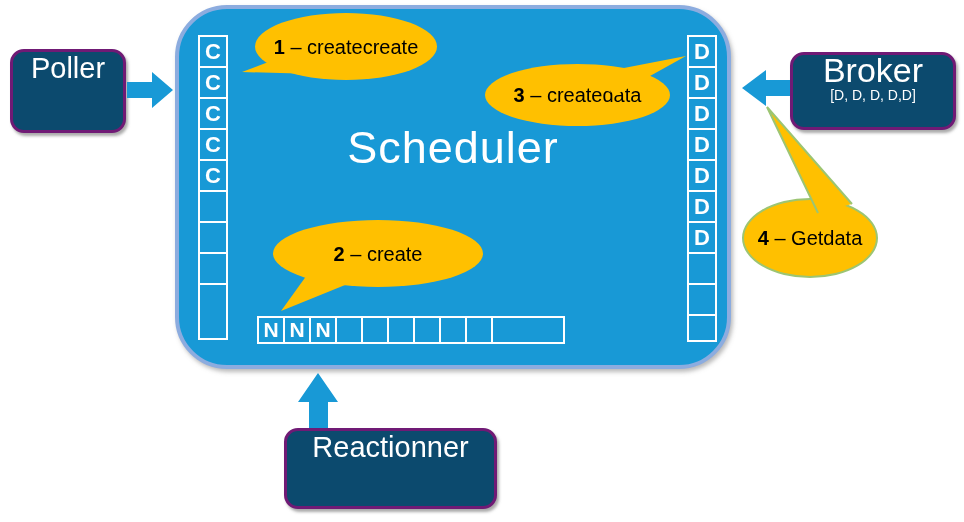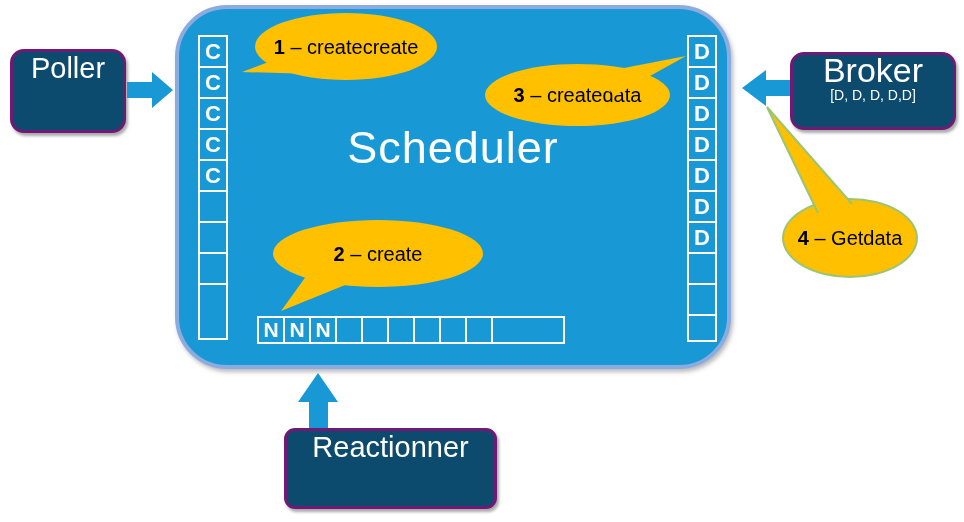--- a/index.html
+++ b/index.html
@@ -20,21 +20,21 @@
     box-shadow:2px 3px 4px rgba(120,120,120,0.5);box-sizing:border-box;
   }
   #scheduler-title{
     position:absolute;left:175px;top:122px;width:556px;
     text-align:center;color:#ffffff;font-size:45px;letter-spacing:1px;
   }
   #poller-box{left:10px;top:49px;width:116px;height:84px;font-size:29px;}
   #broker-box{left:790px;top:52px;width:166px;height:78px;}
   #broker-box .main{font-size:34px;line-height:30px;}
   #broker-box .sub{font-size:14px;line-height:20px;}
-  #reactionner-box{left:284px;top:428px;width:213px;height:81px;font-size:29px;border-radius:11px;}
+  #reactionner-box{left:284px;top:428px;width:213px;height:81px;font-size:29px;}
 
   .queue-col{position:absolute;display:flex;flex-direction:column;}
   .queue-row{position:absolute;display:flex;flex-direction:row;}
   .cell{
     box-sizing:border-box;border:2px solid #ffffff;background:transparent;
     color:#ffffff;font-weight:bold;text-align:center;flex:none;
   }
   .queue-col .cell{width:30px;height:33px;margin-top:-2px;font-size:22px;line-height:29px;}
   .queue-col .cell:first-child{margin-top:0;}
   .queue-row .cell{width:28px;height:28px;margin-left:-2px;font-size:21px;line-height:24px;}
@@ -117,21 +117,21 @@
 
   <div class="bubble" id="bubble-2" style="left:273px;top:220px;width:210px;height:67px;">
     <span><b>2</b><span> – create</span></span>
   </div>
 
   <div class="bubble" id="bubble-3" style="left:485px;top:64px;width:185px;height:62px;">
     <span><b>3</b><span> – create</span></span>
     <span>data</span>
   </div>
 
-  <div class="bubble" id="bubble-4" style="left:782px;top:198px;width:136px;height:80px;">
+  <div class="bubble" id="bubble-4" style="left:742px;top:198px;width:136px;height:80px;">
     <span><b>4</b><span> – Get</span></span>
     <span>data</span>
   </div>
 
   <svg id="overlay-svg">
 
     <polygon points="127,82 152,82 152,72 173,90 152,108 152,98 127,98" fill="#1899D6"></polygon>
 
     <polygon points="790,80 766,80 766,70 742,88 766,106 766,96 790,96" fill="#1899D6"></polygon>
 

